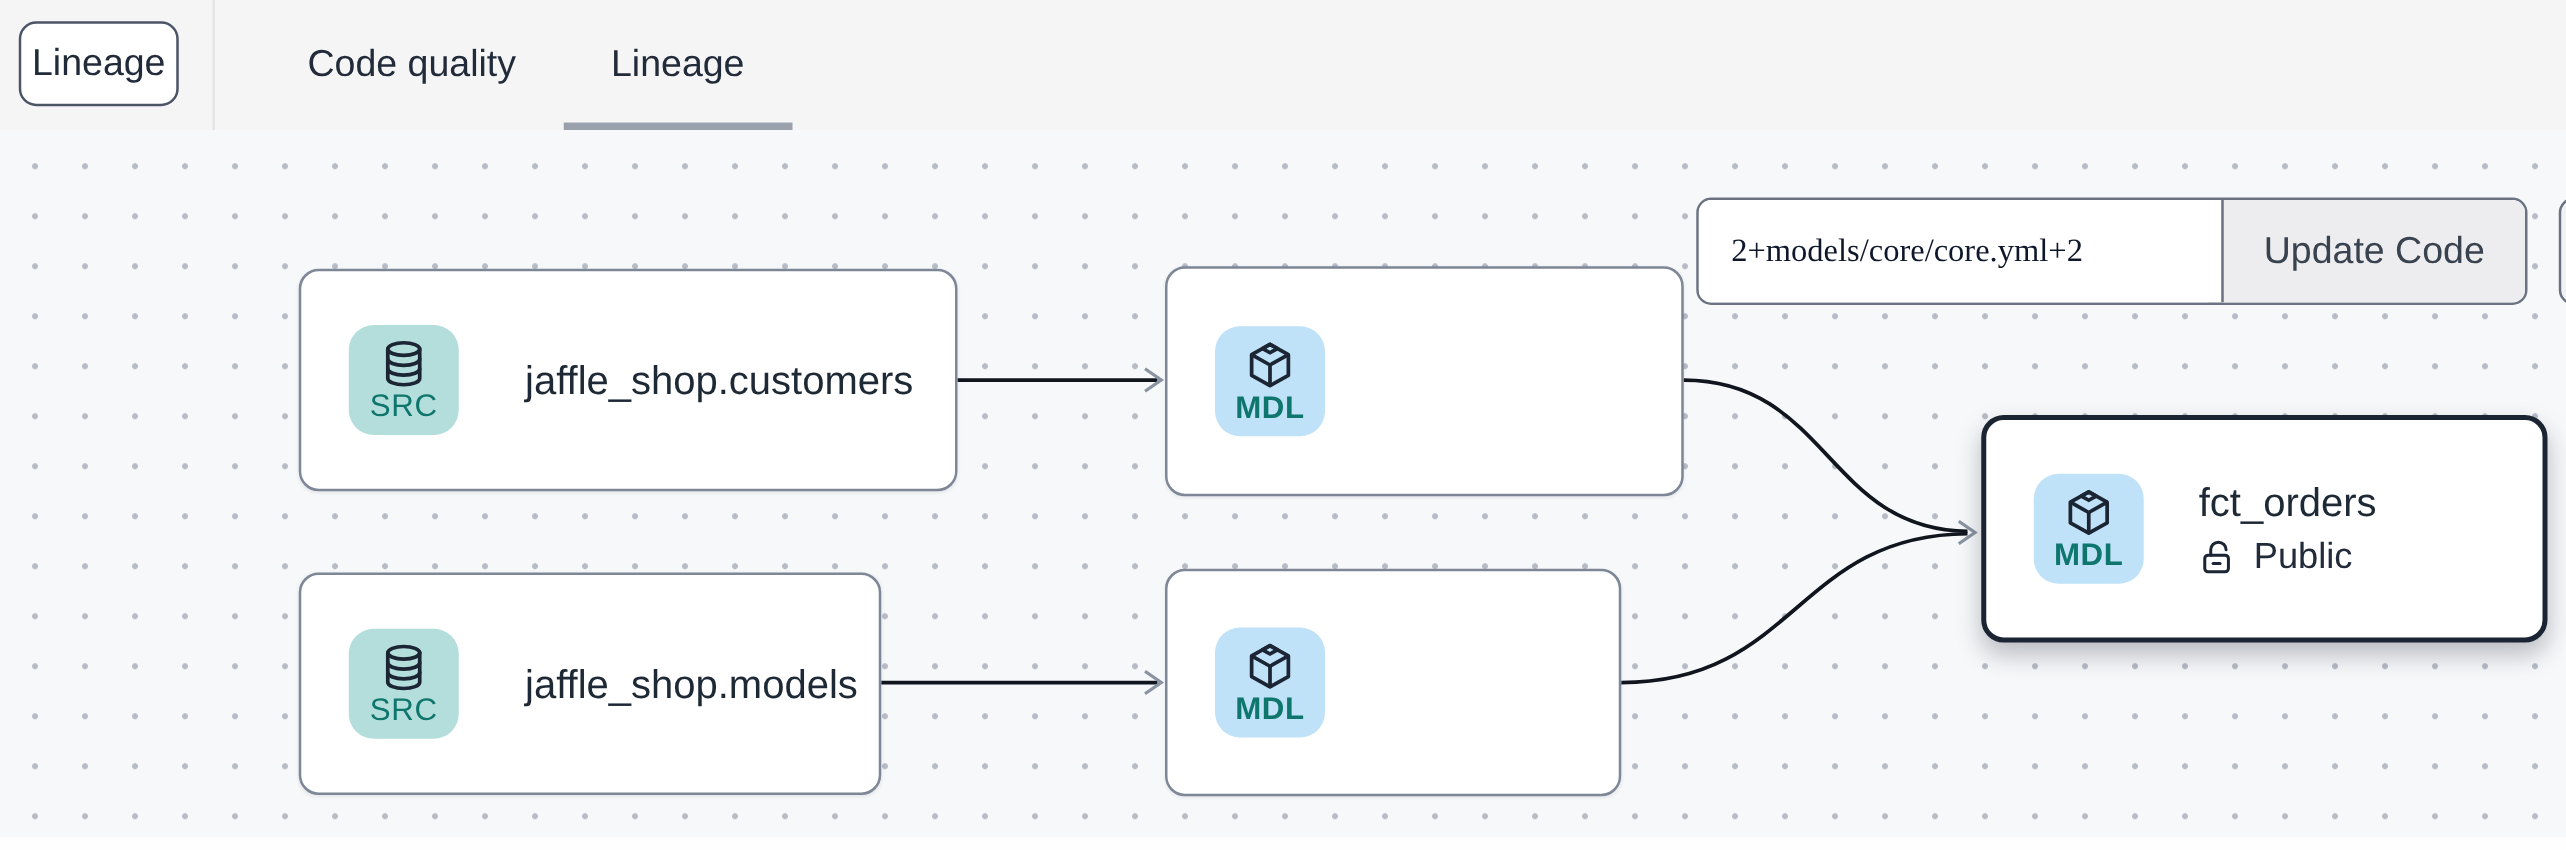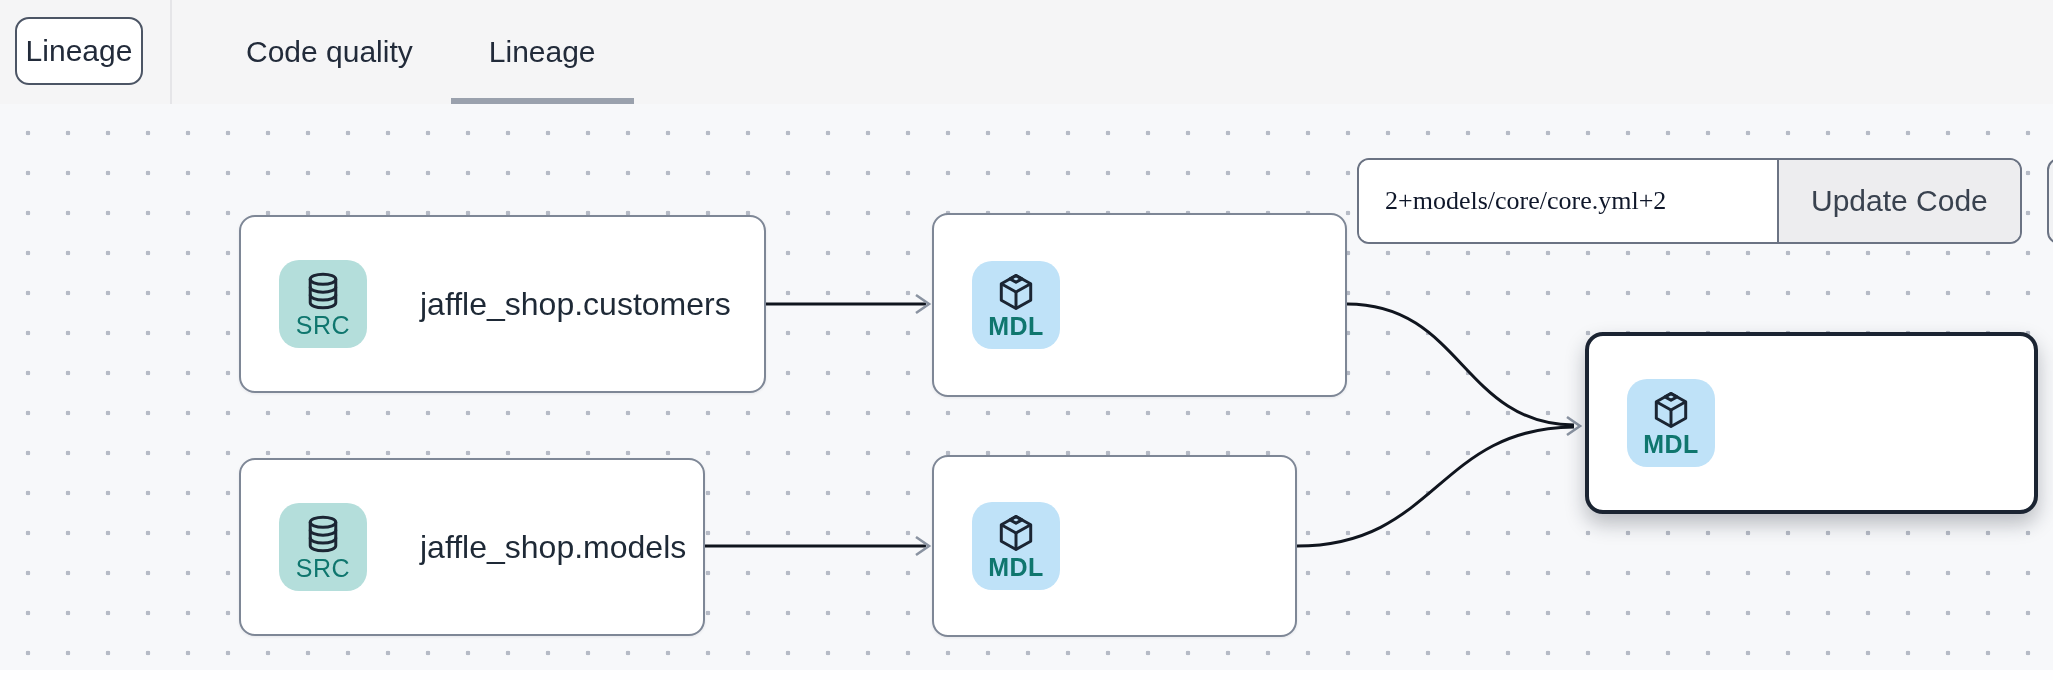--- a/index.html
+++ b/index.html
@@ -223,20 +223,31 @@
   <div class="node selected" style="left:1585px; top:228px; width:453px; height:182px;">
     <div class="badge mdl">
       <svg viewBox="0 0 24 24" fill="none" stroke="#1b2533" stroke-width="1.7" stroke-linejoin="round">
         <path d="M12 2.6 L20.4 7.3 V16.7 L12 21.4 L3.6 16.7 V7.3 Z"></path>
         <path d="M3.6 7.3 L12 12 L20.4 7.3"></path>
         <path d="M12 12 V21.4"></path>
         <path d="M12 2.6 L15.4 4.5 L12 6.4 L8.6 4.5 Z"></path>
       </svg>
       <div class="badge-label">MDL</div>
     </div>
+    <div class="node-text">
+      <div class="node-title">fct_orders</div>
+      <div class="node-access">
+        <svg viewBox="0 0 24 24" fill="none" stroke="#1b2533" stroke-width="1.8" stroke-linecap="round" stroke-linejoin="round">
+          <rect x="3.6" y="10.6" width="14.2" height="10" rx="2"></rect>
+          <path d="M8.6 15.6 h4.2"></path>
+          <path d="M7.2 10.6 V7.4 a4.6 4.6 0 0 1 9.2 0"></path>
+        </svg>
+        <span>Public</span>
+      </div>
+    </div>
   </div>
 
   <div class="controls">
     <input class="selector-input" type="text" value="2+models/core/core.yml+2" style="">
     <button class="update-graph-btn">Update Code</button>
   </div>
   <div class="control-stub"></div>
 
   <div class="canvas-bottom-fade"></div>
 </div>

